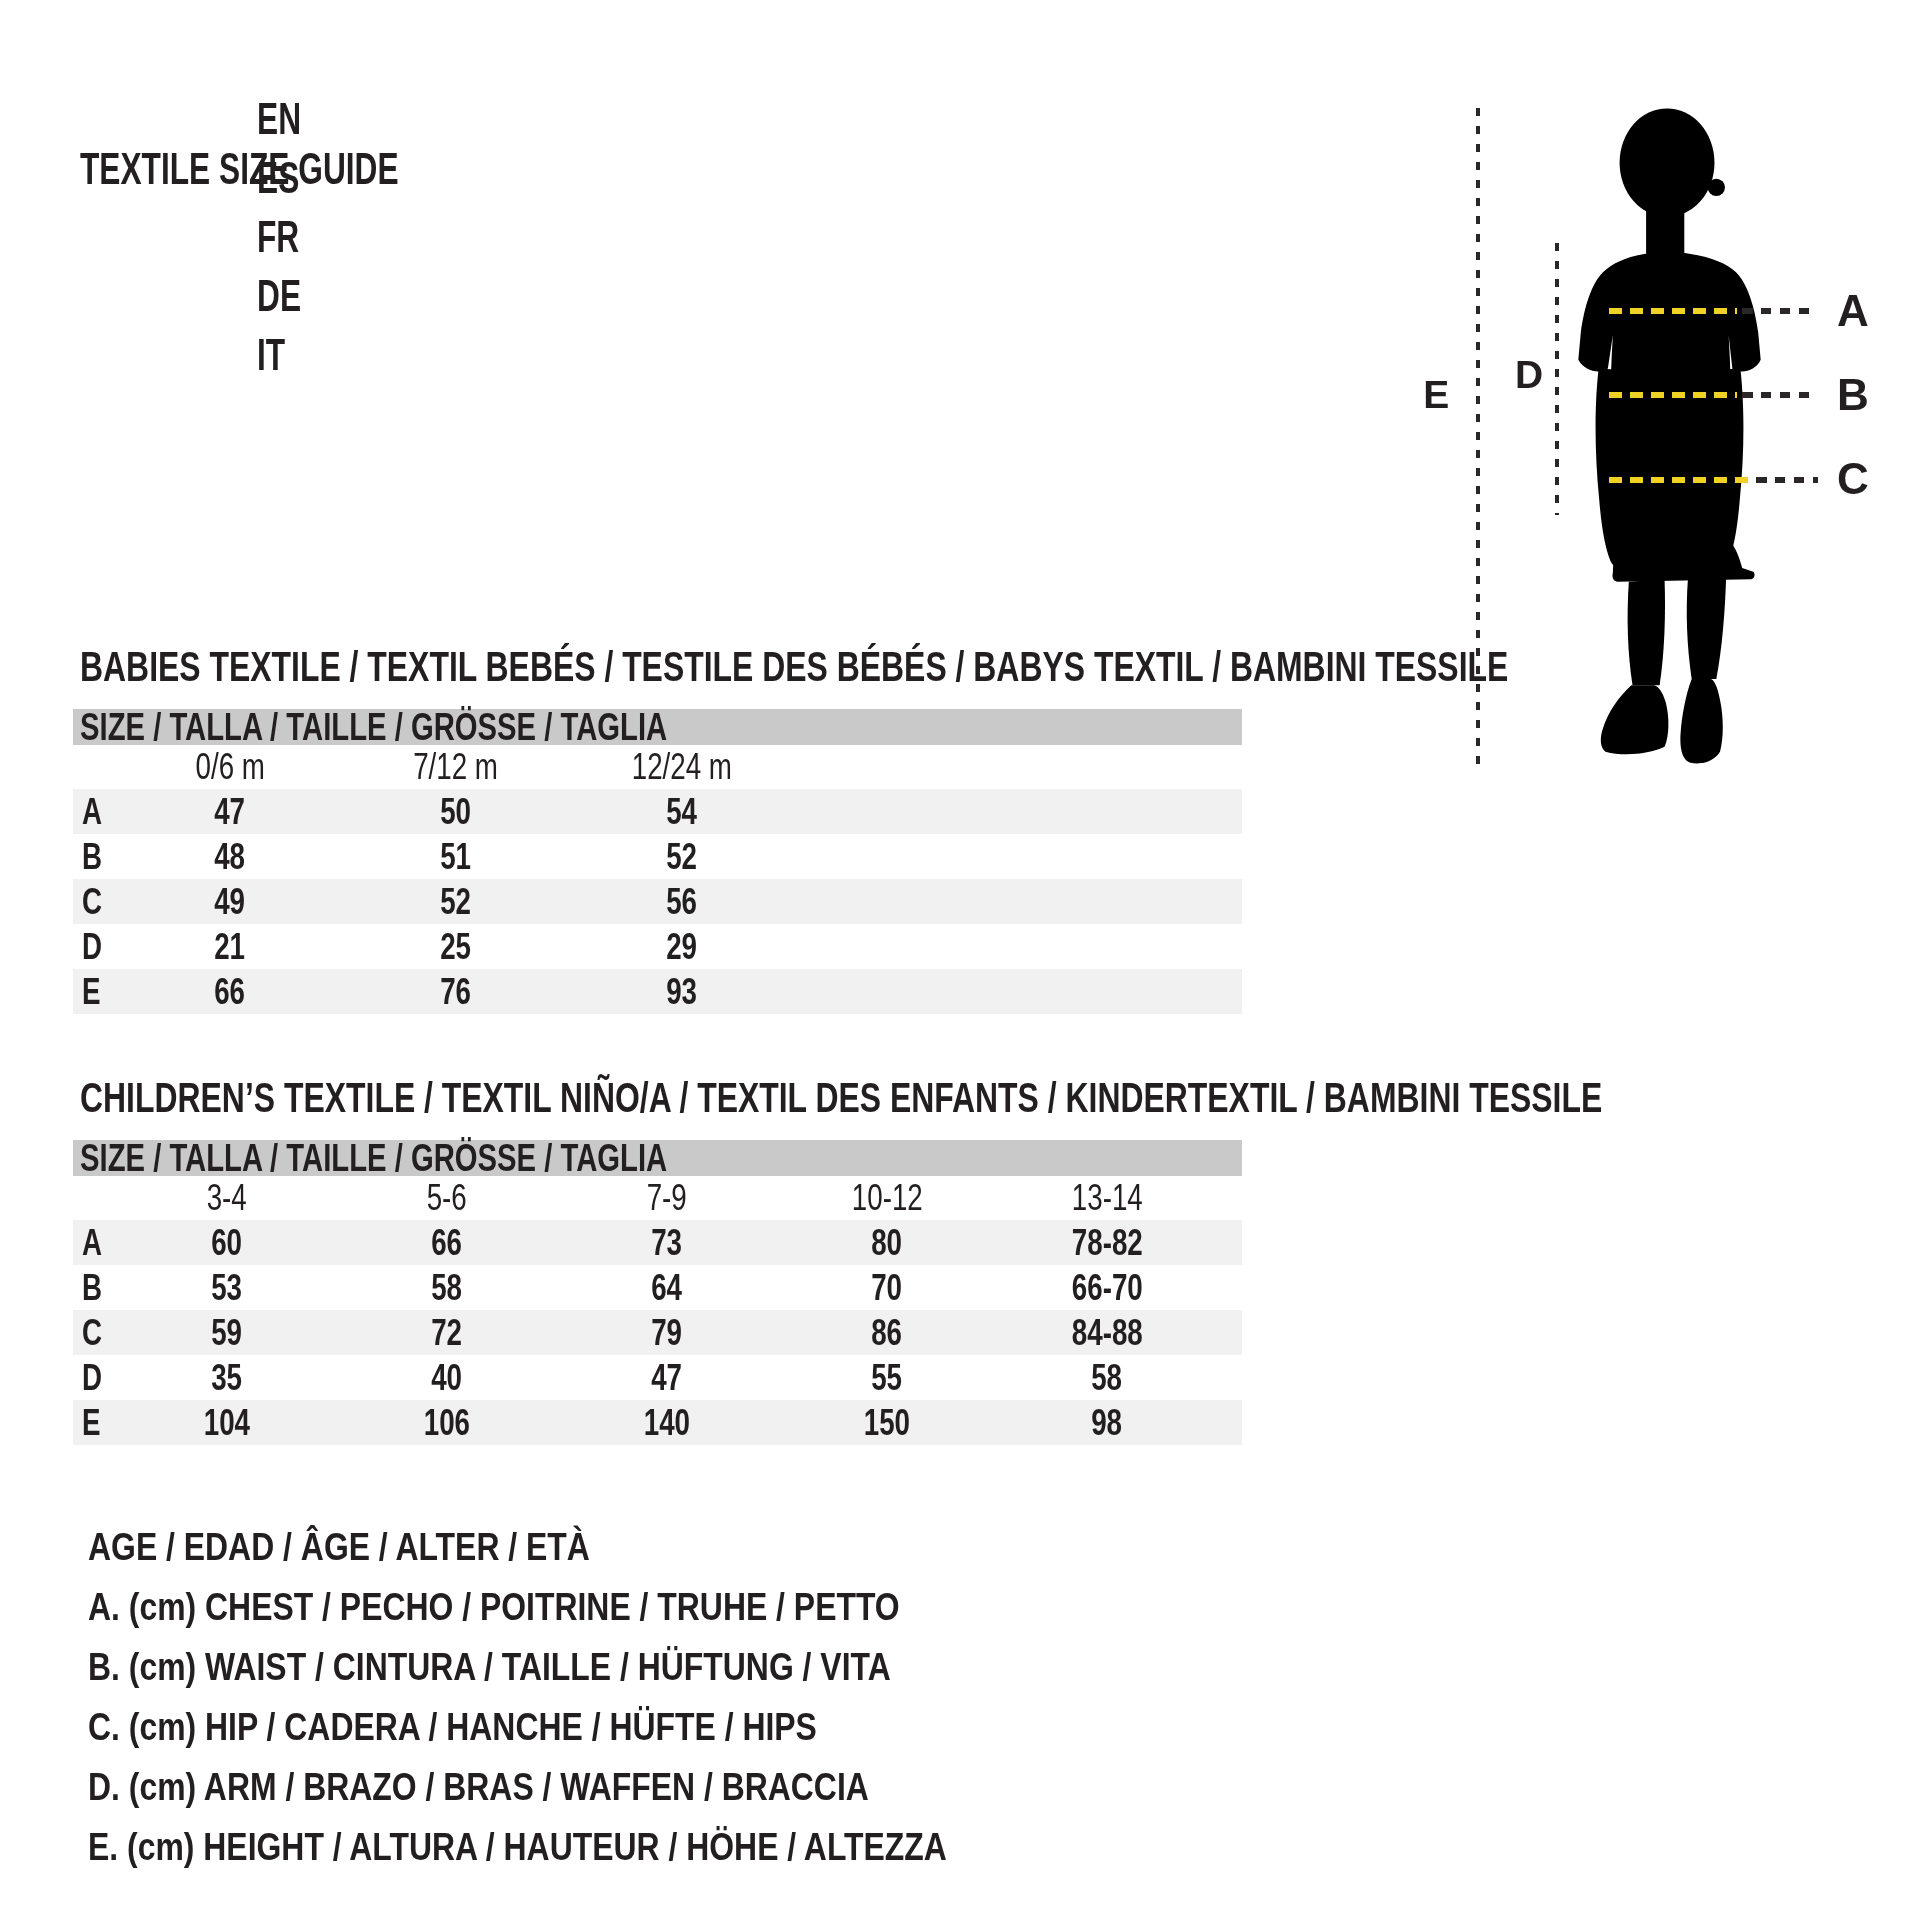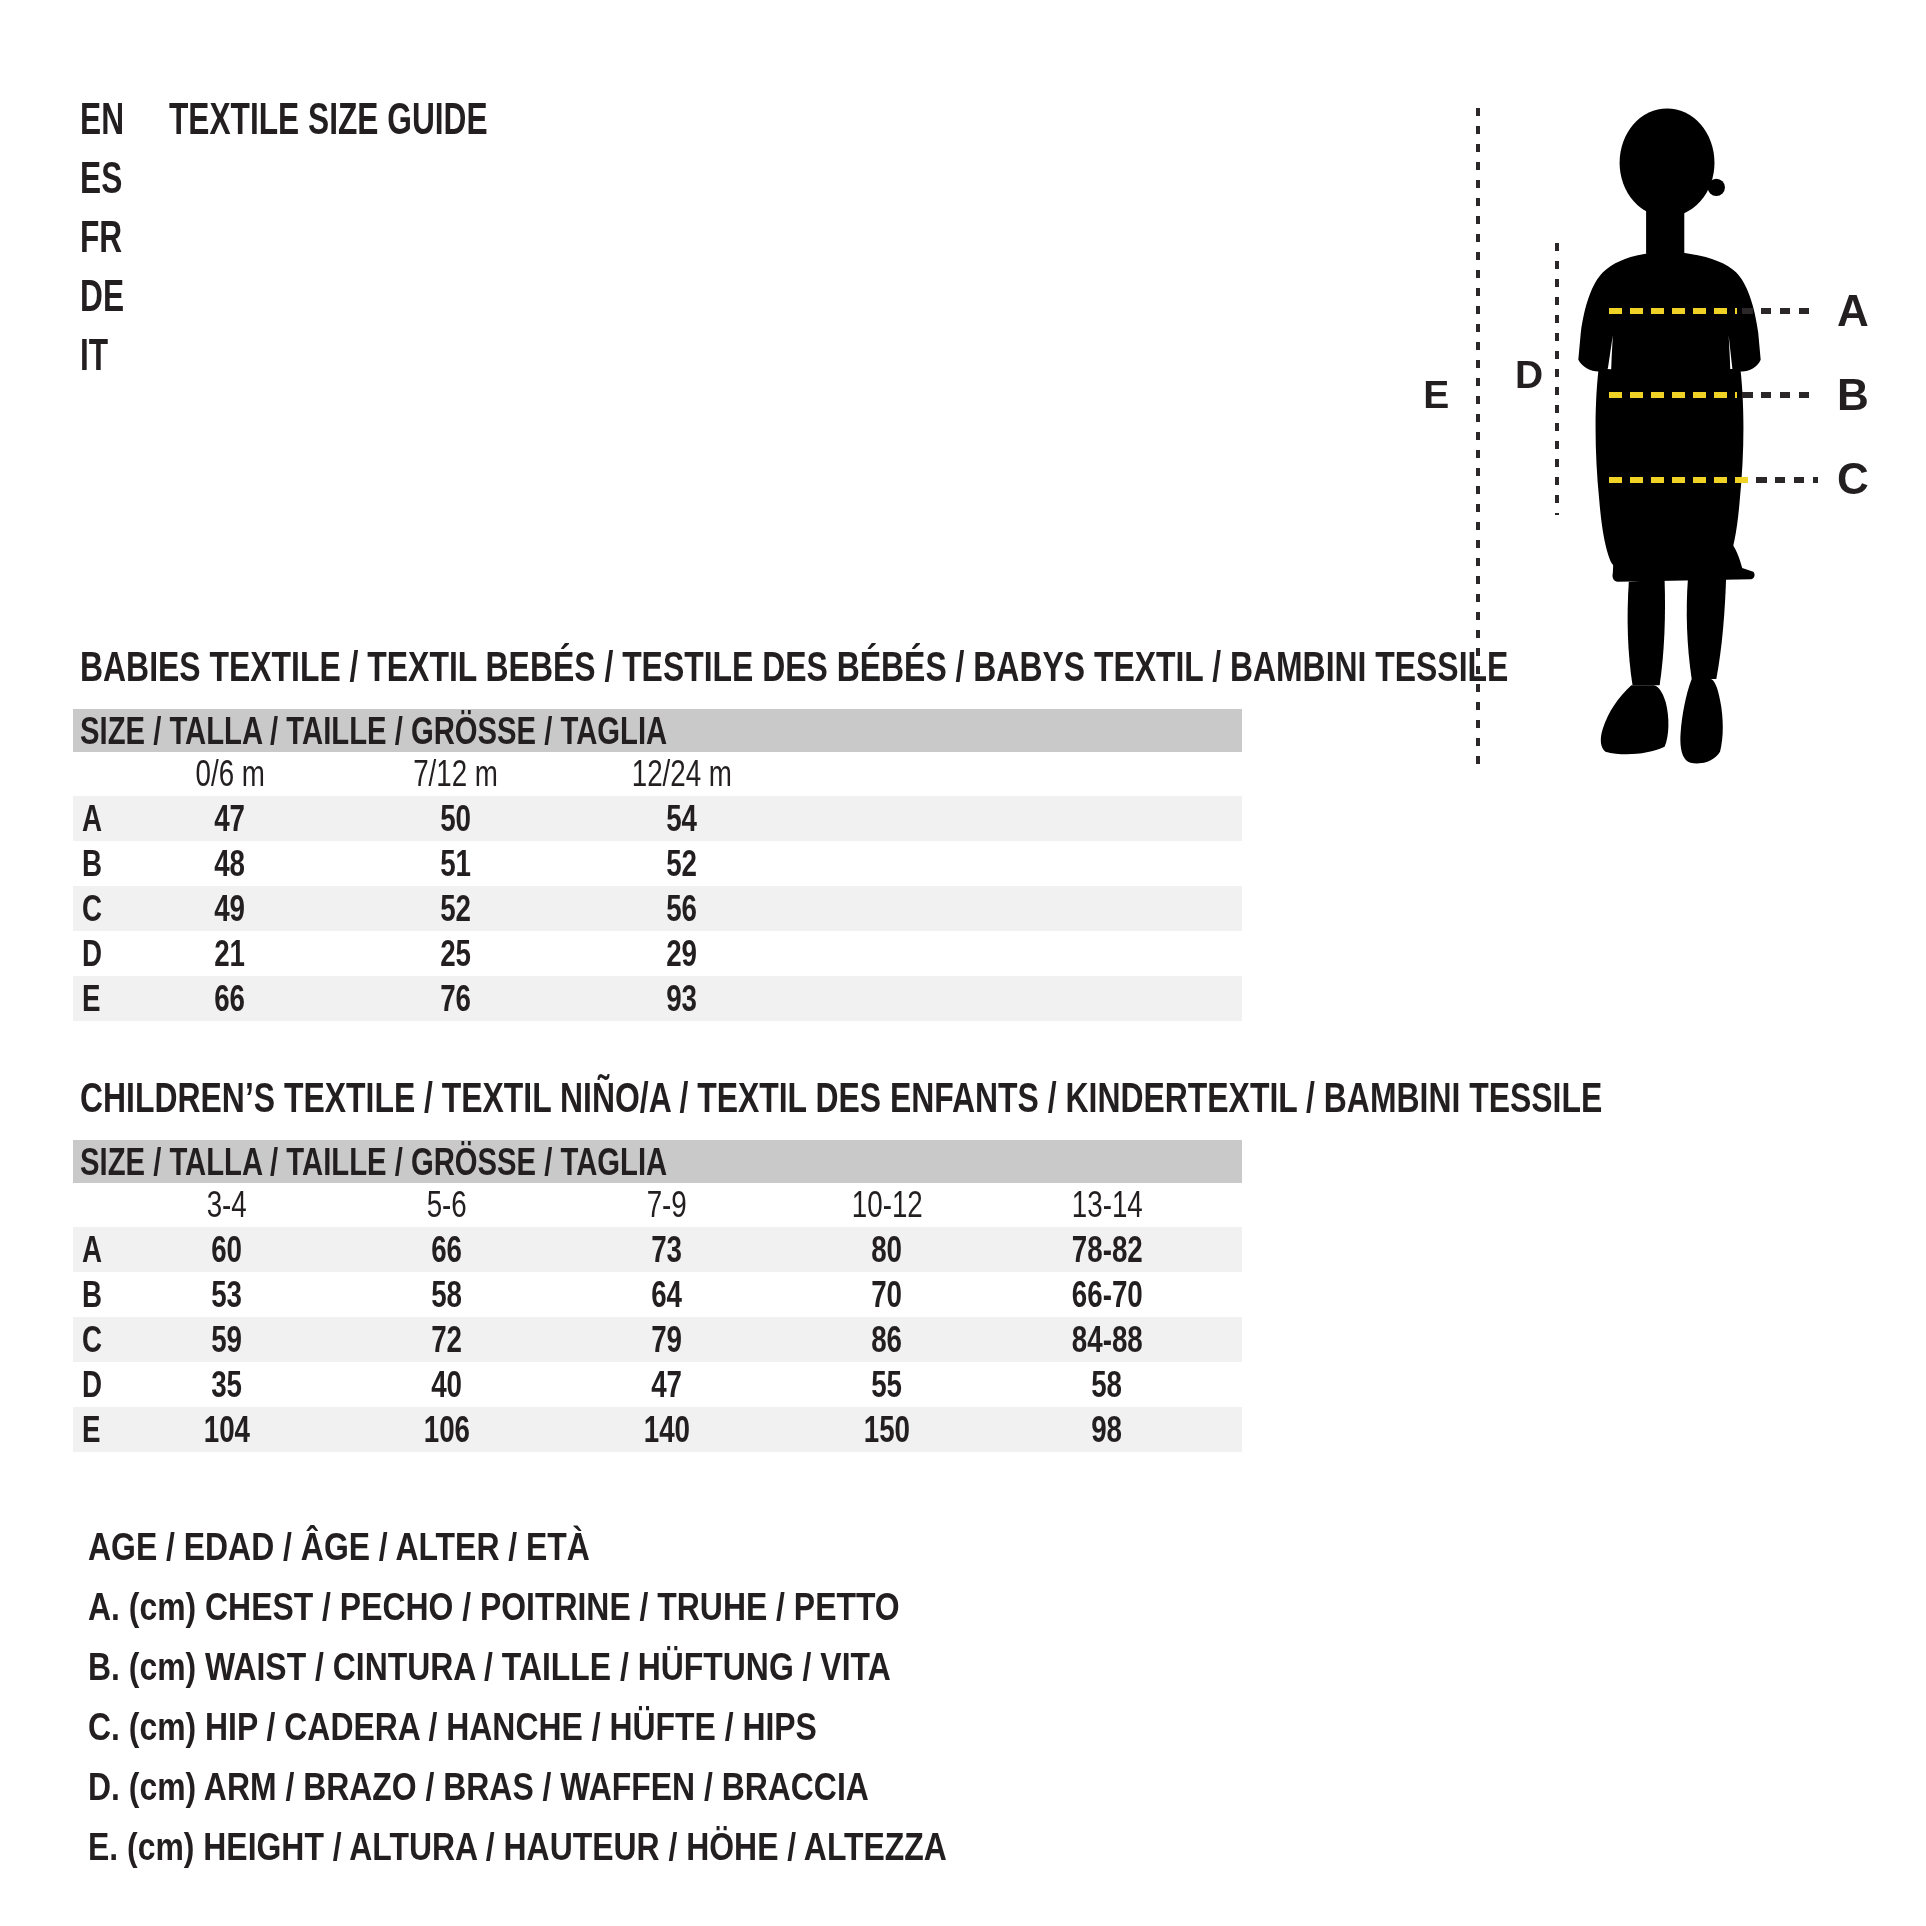--- a/index.html
+++ b/index.html
@@ -13,21 +13,21 @@
   *{margin:0;padding:0;box-sizing:border-box;}
   html,body{width:1926px;height:1926px;background:#ffffff;overflow:hidden;
     font-family:"Liberation Sans","DejaVu Sans",sans-serif;color:var(--ink);}
   .cond{display:inline-block;transform:scaleX(0.72);transform-origin:0 50%;white-space:nowrap;}
   .condt{display:inline-block;transform:scaleX(0.76);transform-origin:0 50%;white-space:nowrap;}
   .condc{display:inline-block;transform:scaleX(0.75);transform-origin:50% 50%;white-space:nowrap;}
   .condl{display:inline-block;transform:scaleX(0.84);transform-origin:0 50%;white-space:nowrap;}
 
   
   #lang{position:absolute;left:80px;top:94px;}
-  .lang-row{display:flex;height:59px;font-size:44px;font-weight:bold;}
+  .lang-row{display:flex;align-items:center;height:59px;font-size:44px;font-weight:bold;flex-direction:column;}
   .lang-code{width:89px;flex:none;}
   .lang-title{flex:none;}
 
   
   #figure{position:absolute;left:1411px;top:105px;width:511px;height:678px;}
   .vline{position:absolute;width:4.3px;
     background:repeating-linear-gradient(180deg,var(--dash-dark) 0 8px,transparent 8px 18px);}
   #line-e{left:65px;top:2.5px;height:661px;}
   #line-d{left:144px;top:138px;height:272px;}
   .hseg{position:absolute;height:5.5px;z-index:3;}
@@ -36,21 +36,21 @@
   .fig-label{position:absolute;height:49px;line-height:49px;font-weight:bold;z-index:4;}
   .fig-label.big{font-size:44px;}
   .fig-label.med{font-size:39px;}
   #sil{position:absolute;left:166px;top:1.2px;width:185px;height:658px;z-index:1;}
   #sil path,#sil ellipse,#sil rect,#sil circle{fill:var(--silhouette);}
 
   
   .size-table{position:absolute;left:73px;width:1169px;}
   .section-title{position:absolute;left:80px;height:49px;line-height:49px;
     font-size:42px;font-weight:bold;}
-  .size-bar{height:43px;background:var(--header-bar);display:flex;align-items:center;
+  .size-bar{height:36px;background:var(--header-bar);display:flex;align-items:center;
     padding-left:7.4px;font-size:39px;font-weight:bold;}
   .cols-row{display:flex;align-items:center;height:44px;font-size:37px;font-weight:normal;}
   .t-row{display:flex;align-items:center;height:45px;font-size:37px;font-weight:bold;}
   .t-row.stripe{background:var(--row-stripe);}
   .rl{width:44px;flex:none;padding-left:8.6px;}
   .colb{width:226px;flex:none;text-align:center;}
   .colc{width:220px;flex:none;text-align:center;}
 
   
   #legend{position:absolute;left:80px;top:1517px;margin-left:8px;}

